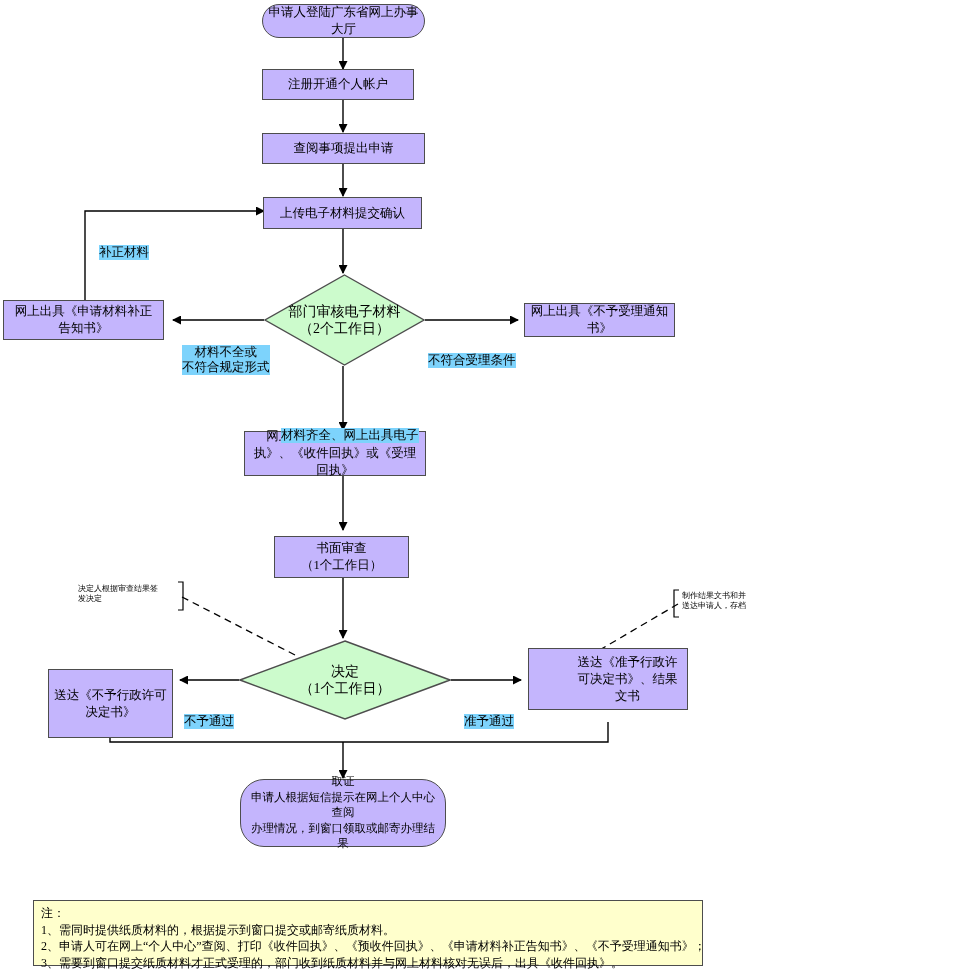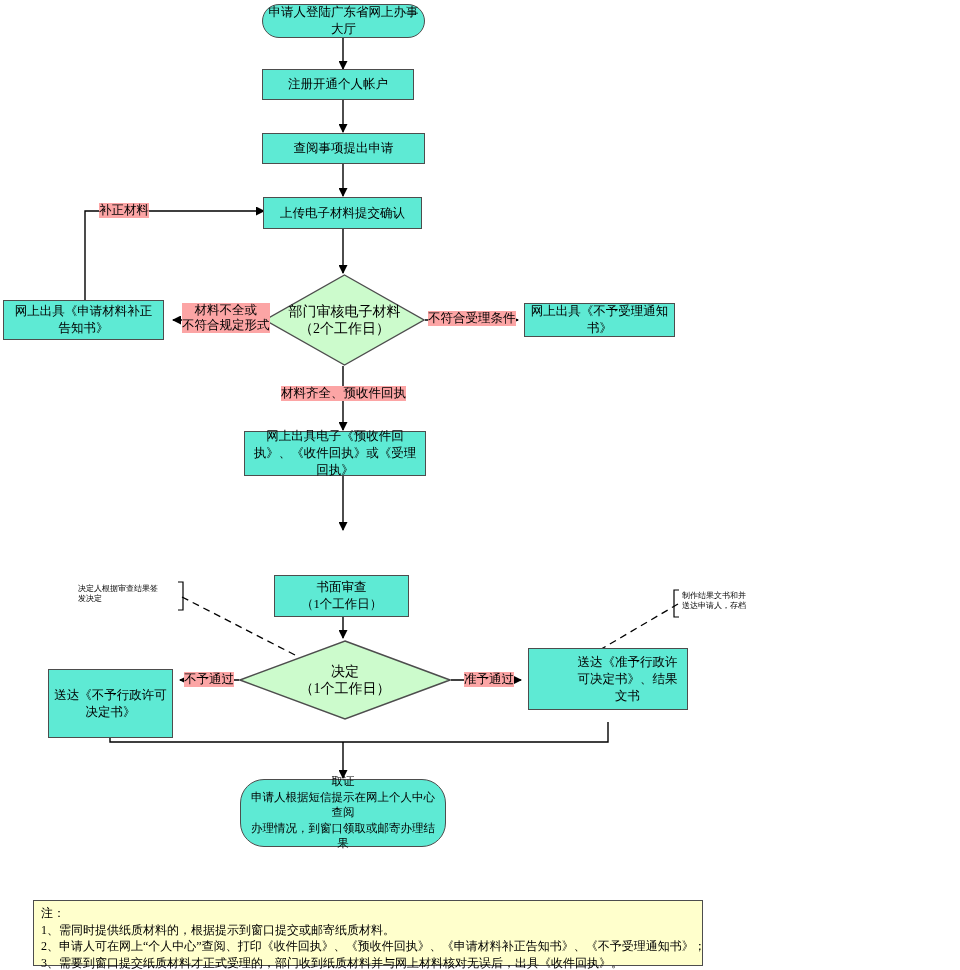--- a/index.html
+++ b/index.html
@@ -24,21 +24,21 @@
   #edges {
     position: absolute;
     left: 0; top: 0;
     width: 960px;
     height: 970px;
     pointer-events: none;
   }
   .node {
     position: absolute;
     box-sizing: border-box;
-    background: #5eead4;
+    background: #c4b5fd;
     border: 1px solid #4d4d4d;
     display: flex;
     align-items: center;
     justify-content: center;
     text-align: center;
     font-size: 12.5px;
     line-height: 17px;
     padding: 2px 5px;
     color: #000;
   }
@@ -62,23 +62,24 @@
     width: 100%;
     text-align: center;
     font-size: 14px;
     line-height: 17px;
   }
   .edge-label {
     position: absolute;
     font-size: 12.5px;
     line-height: 15px;
     color: #000;
-    background: #fca5a5;
+    background: #7dd3fc;
     text-align: center;
     white-space: nowrap;
+    margin-top: 42px;
   }
   .annot {
     position: absolute;
     font-size: 8px;
     line-height: 10px;
     color: #000;
     text-align: left;
     white-space: nowrap;
   }
   #note-box {
@@ -179,21 +180,21 @@
   </div>
 
   <div class="node" style="left:524px; top:303px; width:151px; height:34px;">
     <span>网上出具《不予受理通知书》</span>
   </div>
 
   <div class="node" style="left:244px; top:431px; width:182px; height:45px;">
     <span>网上出具电子《预收件回执》、《收件回执》或《受理回执》</span>
   </div>
 
-  <div class="node" style="left:274px; top:536px; width:135px; height:42px;margin-top:39px;">
+  <div class="node" style="left:274px; top:536px; width:135px; height:42px;">
     <div>
       <div>书面审查</div>
       <div>（1个工作日）</div>
     </div>
   </div>
 
   <div class="node diamond" style="left:239px; top:640px; width:212px; height:80px;">
     <svg class="diamond-shape" viewBox="0 0 212 80" preserveAspectRatio="none">
       <polygon points="106,1 211,40 106,79 1,40" fill="#ccfbcc" stroke="#4d4d4d" stroke-width="1.4"></polygon>
     </svg>
@@ -221,21 +222,21 @@
 
   <div class="edge-label" style="left:99px; top:203px;">补正材料</div>
 
   <div class="edge-label" style="left:182px; top:303px; text-align:center;">
     <div>材料不全或</div>
     <div>不符合规定形式</div>
   </div>
 
   <div class="edge-label" style="left:428px; top:311px;">不符合受理条件</div>
 
-  <div class="edge-label" style="left:281px; top:386px;">材料齐全、预收件回执</div>
+  <div class="edge-label" style="left:281px; top:386px;">材料齐全、网上出具电子</div>
 
   <div class="edge-label" style="left:184px; top:672px;">不予通过</div>
 
   <div class="edge-label" style="left:464px; top:672px;">准予通过</div>
 
   <div class="annot" style="left:78px; top:584px;">
     <div>决定人根据审查结果签</div>
     <div>发决定</div>
   </div>
 

